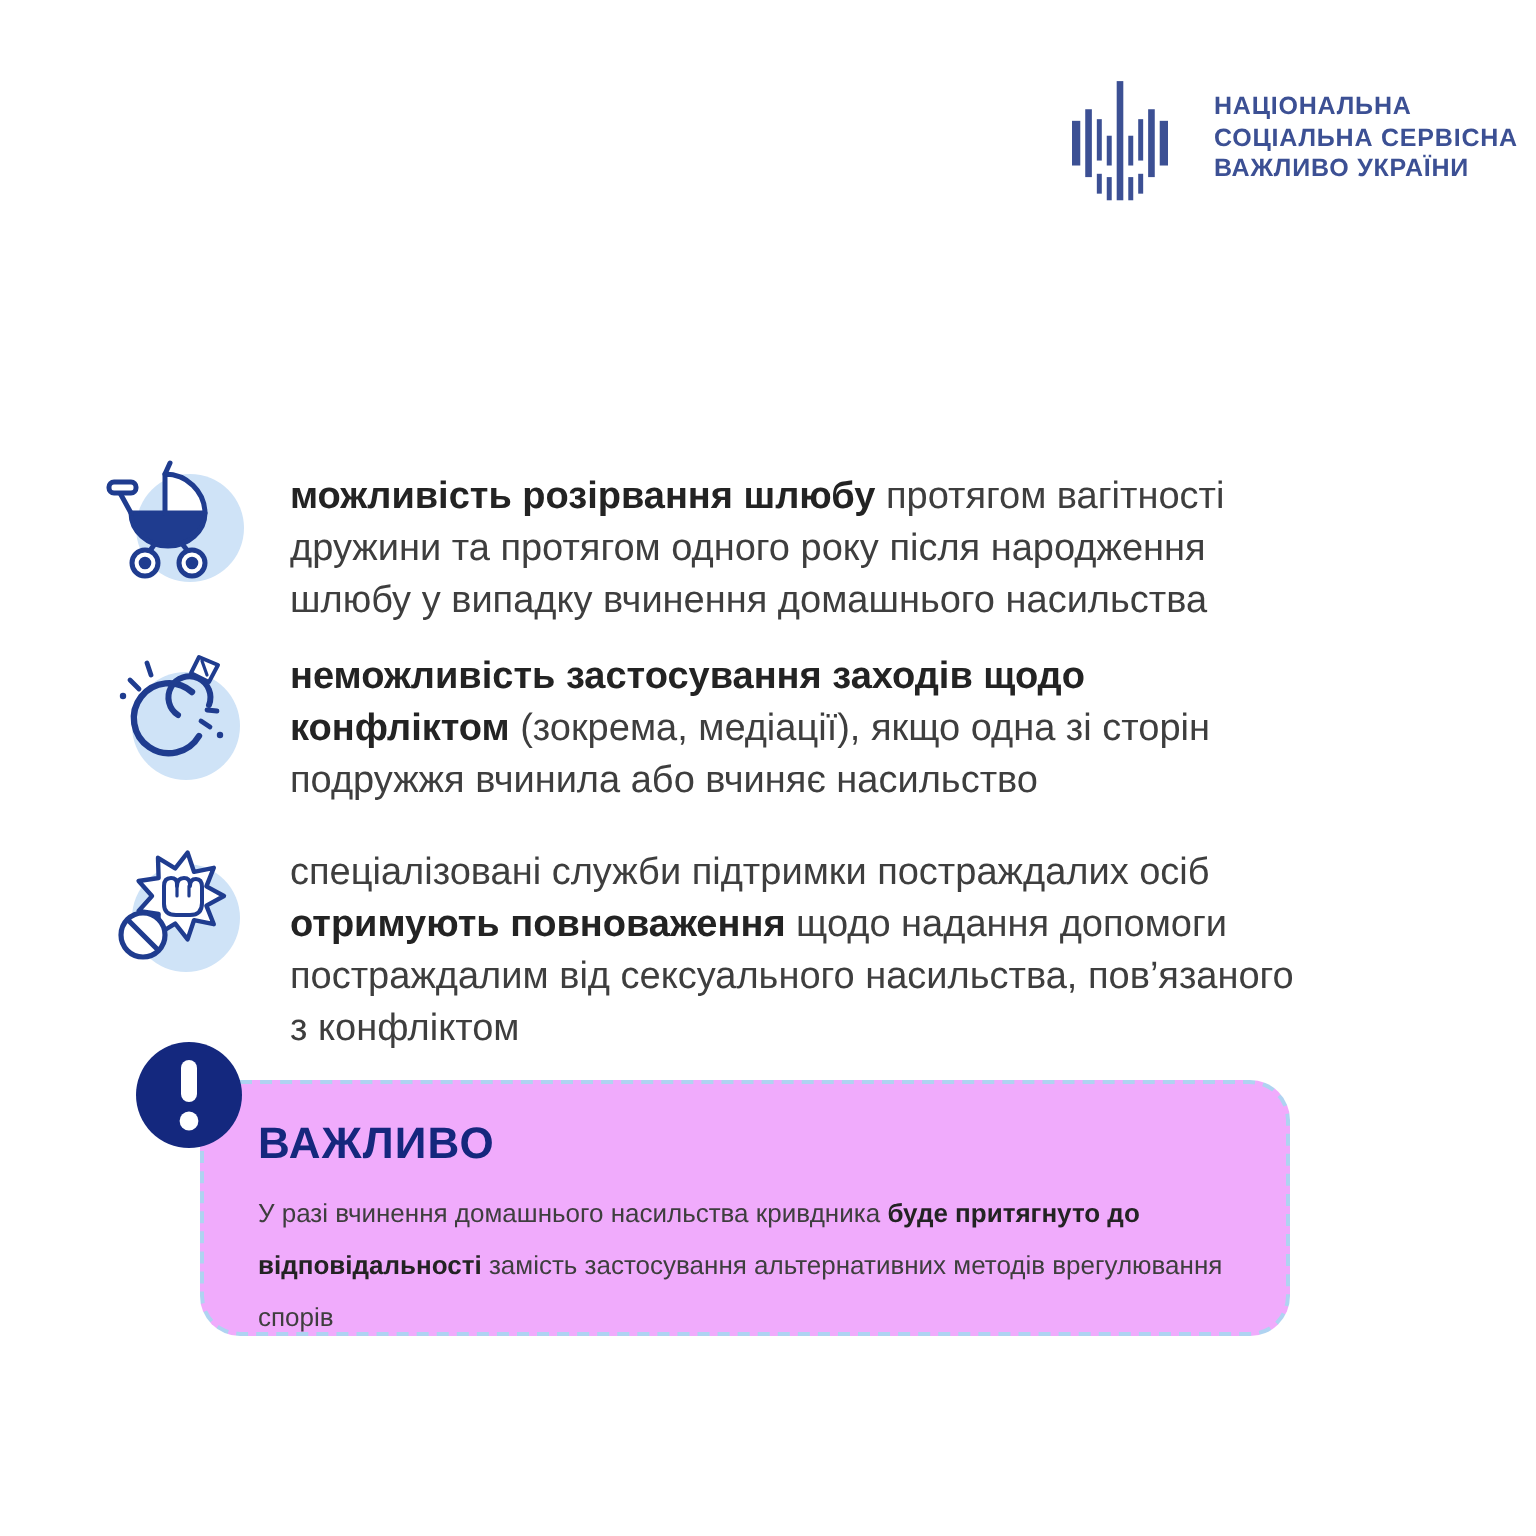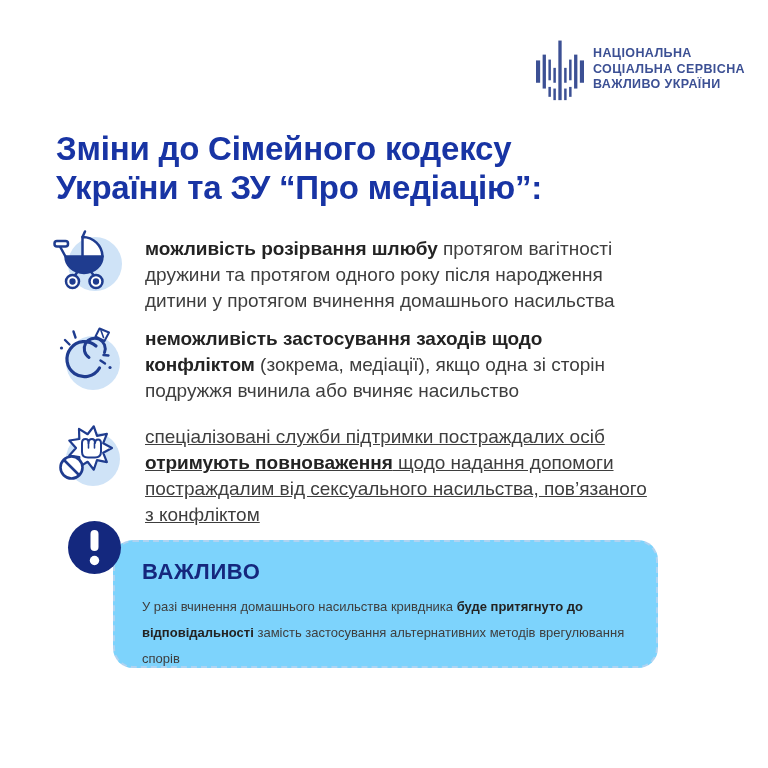--- a/index.html
+++ b/index.html
@@ -7,42 +7,42 @@
     width:768px;height:768px;background:#ffffff;
     font-family:"Liberation Sans", sans-serif;
     position:relative;overflow:hidden;
     -webkit-font-smoothing:antialiased;
   }
   .canvas{position:absolute;inset:0;}
 
   
   .logo{position:absolute;left:536px;top:40px;display:flex;gap:9px;align-items:flex-start;}
   .logo-mark{width:48px;height:64px;flex:0 0 auto;}
-  .logo-text{font-size:12.5px;line-height:15.5px;color:#3c5094;letter-spacing:0.4px;padding-top:6px;font-weight:700;}
+  .logo-text{font-size:12.5px;line-height:15.5px;color:#3c5094;letter-spacing:0.4px;padding-top:6px;font-weight:700;margin-left:14px;}
 
   
   .title{
     position:absolute;left:56px;top:129px;margin:0;
     font-size:33px;line-height:39px;font-weight:700;color:#1834a4;letter-spacing:-0.2px;
   }
 
   
   .bullet{position:absolute;left:0;width:768px;}
   .bullet .icon{position:absolute;left:52px;top:0;width:70px;height:70px;}
   .bullet p{position:absolute;left:145px;margin:0;font-size:19px;line-height:26px;color:#3e3e3e;}
   #bullet-1{top:228px}  #bullet-1 p{top:8px;width:505px;}
   #bullet-2{top:320px}  #bullet-2 p{top:6px;width:472px;}
-  #bullet-3{top:418px}  #bullet-3 p{top:6px;width:505px;text-decoration:underline;}
+  #bullet-3{top:418px}  #bullet-3 p{top:6px;width:505px;}
   .seg-b{font-weight:700;color:#232323;}
 
   
   .important-box{
-    position:absolute;left:113px;top:540px;width:545px;height:128px;
+    position:absolute;left:100px;top:540px;width:545px;height:128px;
     border:2px dashed #afd3f1;border-radius:20px;box-sizing:border-box;
-    padding:17px 26px 0 27px;background:#7dd3fc;
+    padding:17px 26px 0 27px;background:#f0abfc;
   }
   .important-box h2{margin:0;font-size:22px;letter-spacing:0.6px;color:#15277d;font-weight:700;}
   .important-box p{margin:9px 0 0;font-size:13px;line-height:26px;color:#3e3e3e;width:492px;}
   .excl{position:absolute;left:67px;top:520px;width:55px;height:55px;}
 </style>
 </head>
 <body>
 
 <div class="canvas">
 
@@ -64,44 +64,40 @@
         <rect x="34" y="58" width="3" height="14"></rect>
       </g>
     </svg>
     <div class="logo-text">
       <div>НАЦІОНАЛЬНА</div>
       <div>СОЦІАЛЬНА СЕРВІСНА</div>
       <div>ВАЖЛИВО УКРАЇНИ</div>
     </div>
   </header>
 
-  <h1 class="title">
-    <span>Зміни до Сімейного кодексу</span><br>
-    <span>України та ЗУ “Про медіацію”:</span>
-  </h1>
 
   <section class="bullet" id="bullet-1">
     <span class="icon">
       <svg viewBox="0 0 70 70" width="70" height="70">
         <circle cx="43" cy="36" r="27" fill="#cfe3f7"></circle>
         <g stroke="#1f3c8f" stroke-width="2.5" fill="none" stroke-linecap="round" stroke-linejoin="round">
           <path d="M13.5 28.5 a18.5 16.5 0 0 0 37 0 z" fill="#1f3c8f"></path>
           <path d="M50.5 28.5 A20 20 0 0 0 30.5 9 L30.5 28.5 Z" fill="#ffffff"></path>
           <path d="M30.5 9 L33 3.5"></path>
           <path d="M13.5 28.5 L8 18.5"></path>
           <rect x="2.5" y="13" width="13.5" height="5.5" rx="2.5" fill="#ffffff"></rect>
           <path d="M25 44.5 L21.5 49.5 M39.5 44.5 L43.5 49.5"></path>
           <circle cx="20.5" cy="53.5" r="6.5" fill="#ffffff"></circle>
           <circle cx="44" cy="53.5" r="6.5" fill="#ffffff"></circle>
           <circle cx="20.5" cy="53.5" r="1.9" fill="#1f3c8f"></circle>
           <circle cx="44" cy="53.5" r="1.9" fill="#1f3c8f"></circle>
         </g>
       </svg>
     </span>
-    <p><span class="seg-b">можливість розірвання шлюбу</span><span> протягом вагітності дружини та протягом одного року після народження дитини у протягом вчинення домашнього насильства</span></p>
+    <p><span class="seg-b">можливість розірвання шлюбу</span><span> протягом вагітності дружини та протягом одного року після народження шлюбу у випадку вчинення домашнього насильства</span></p>
   </section>
 
   <section class="bullet" id="bullet-2">
     <span class="icon">
       <svg viewBox="0 0 70 70" width="70" height="70">
         <circle cx="41" cy="43" r="27" fill="#cfe3f7"></circle>
         <g stroke="#1f3c8f" fill="none" stroke-linecap="round" stroke-linejoin="round">
           <path d="M44 26 A17.5 17.5 0 1 0 47.5 48" stroke-width="3.2"></path>
           <path d="M52.5 32.5 A10.5 10.5 0 1 0 37 37.5" stroke-width="3"></path>
           <polygon points="47.5,8.5 57,12.5 52.5,21 43.5,16.5" fill="#ffffff" stroke-width="2"></polygon>

